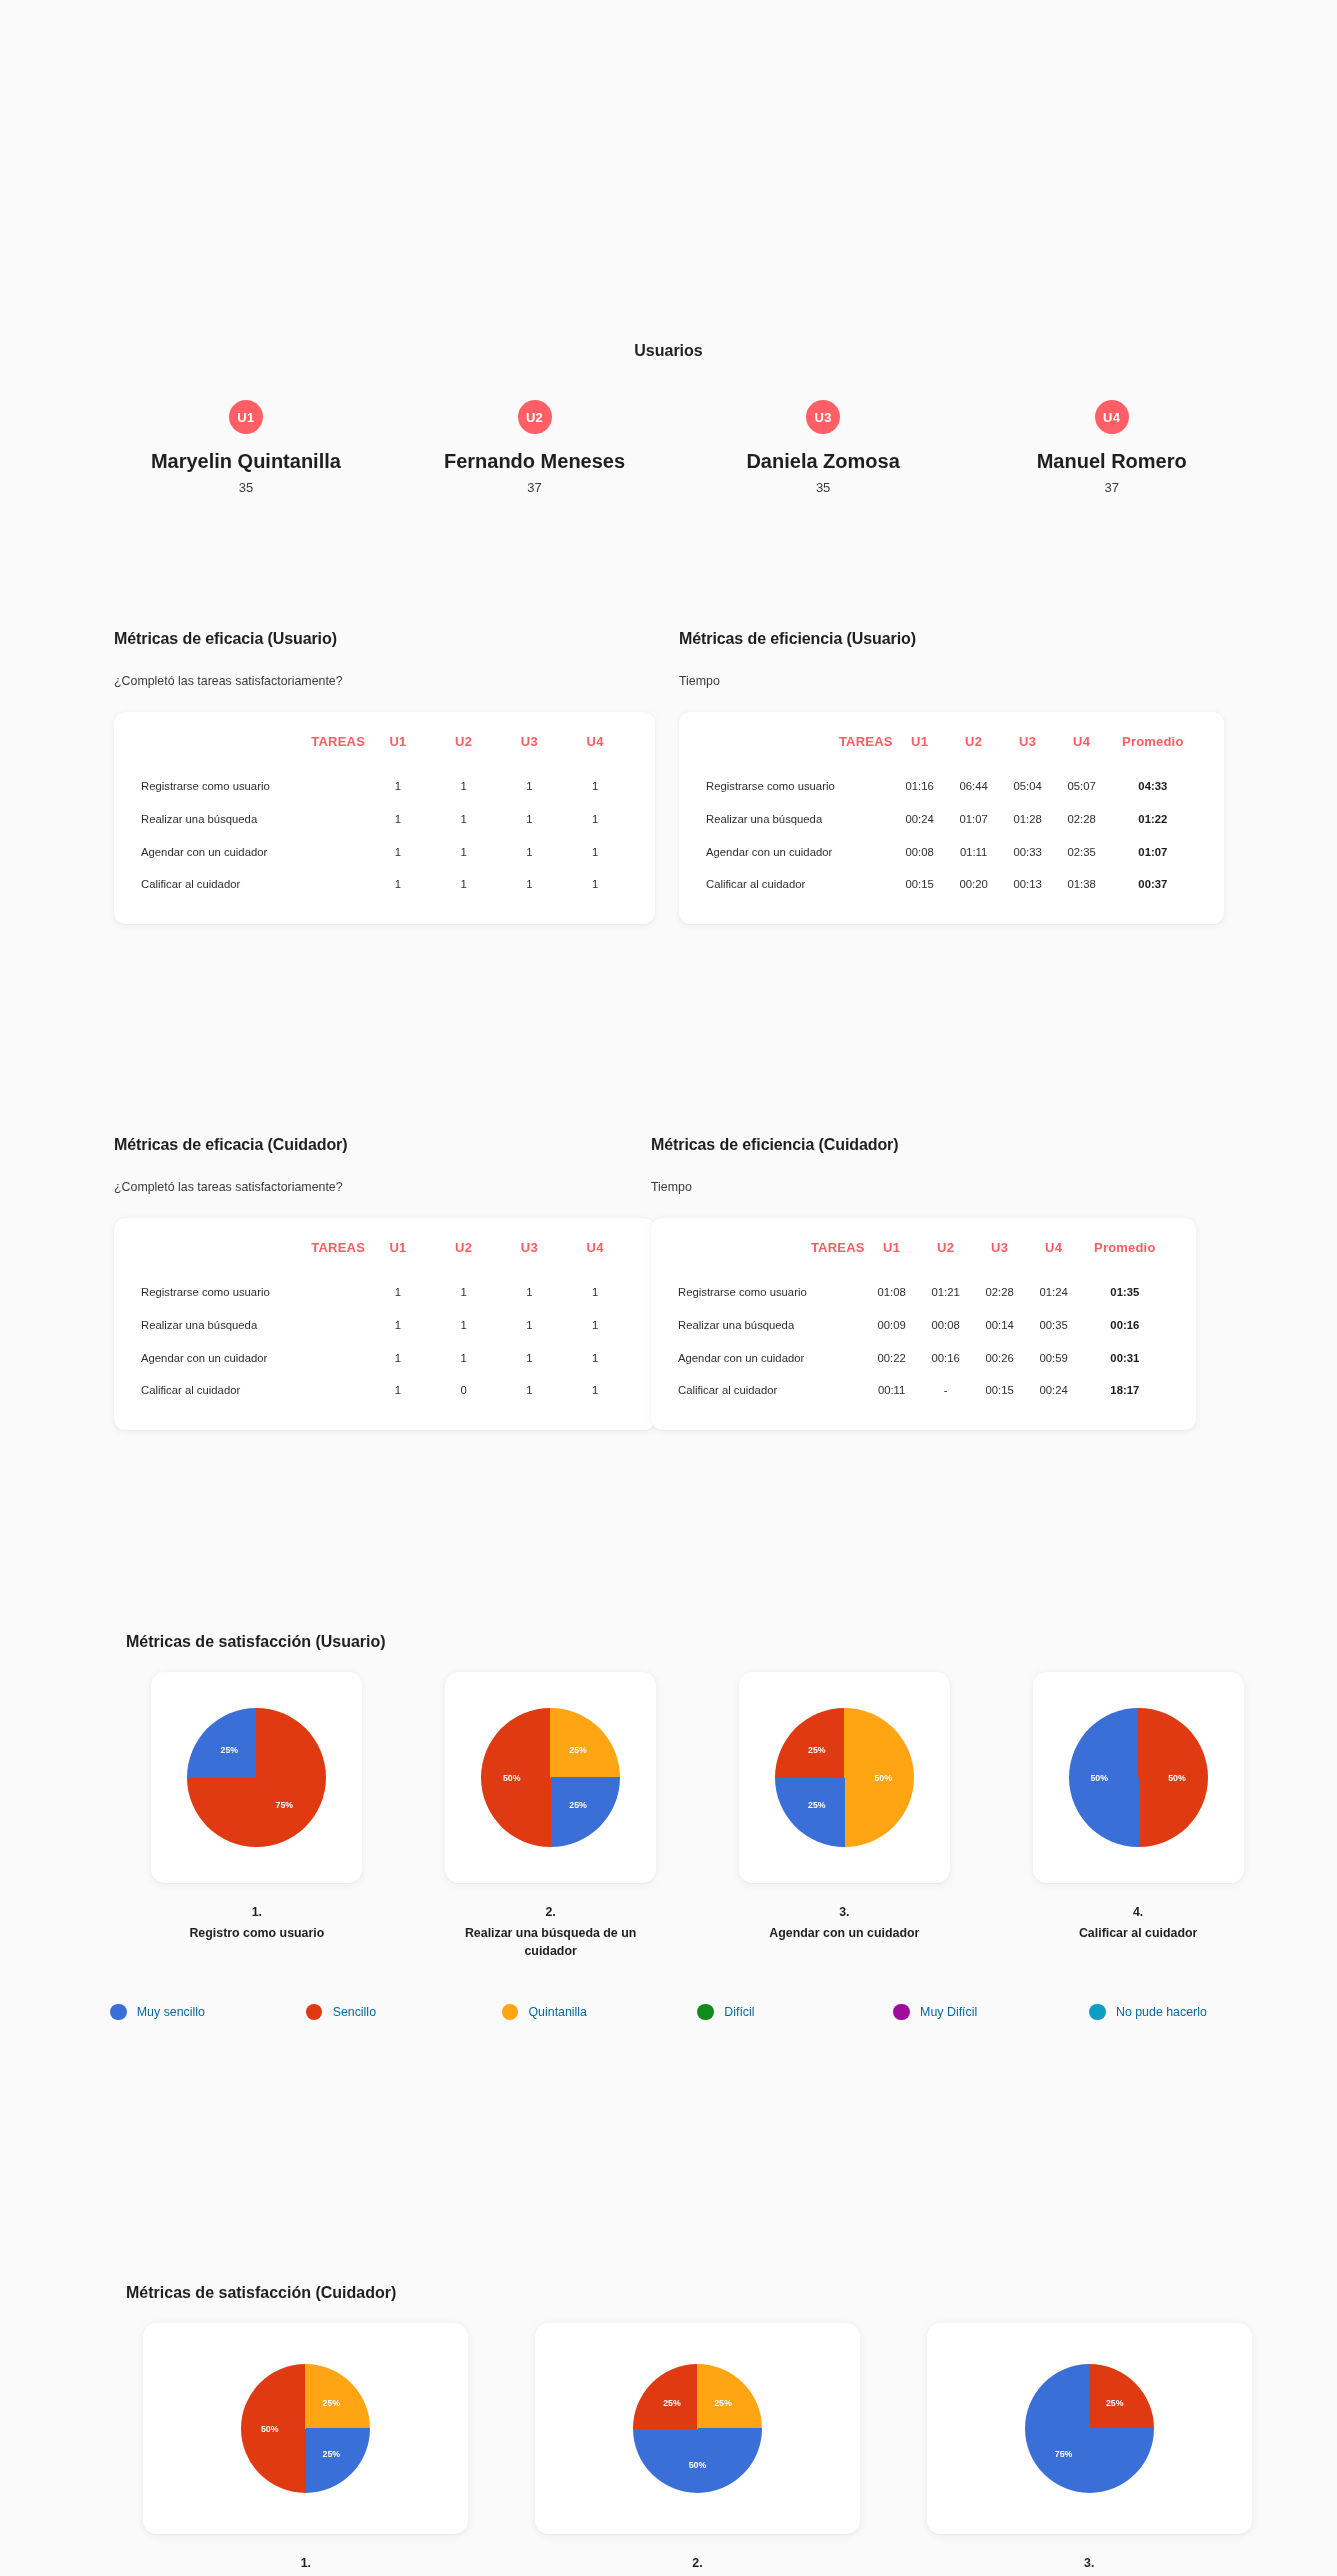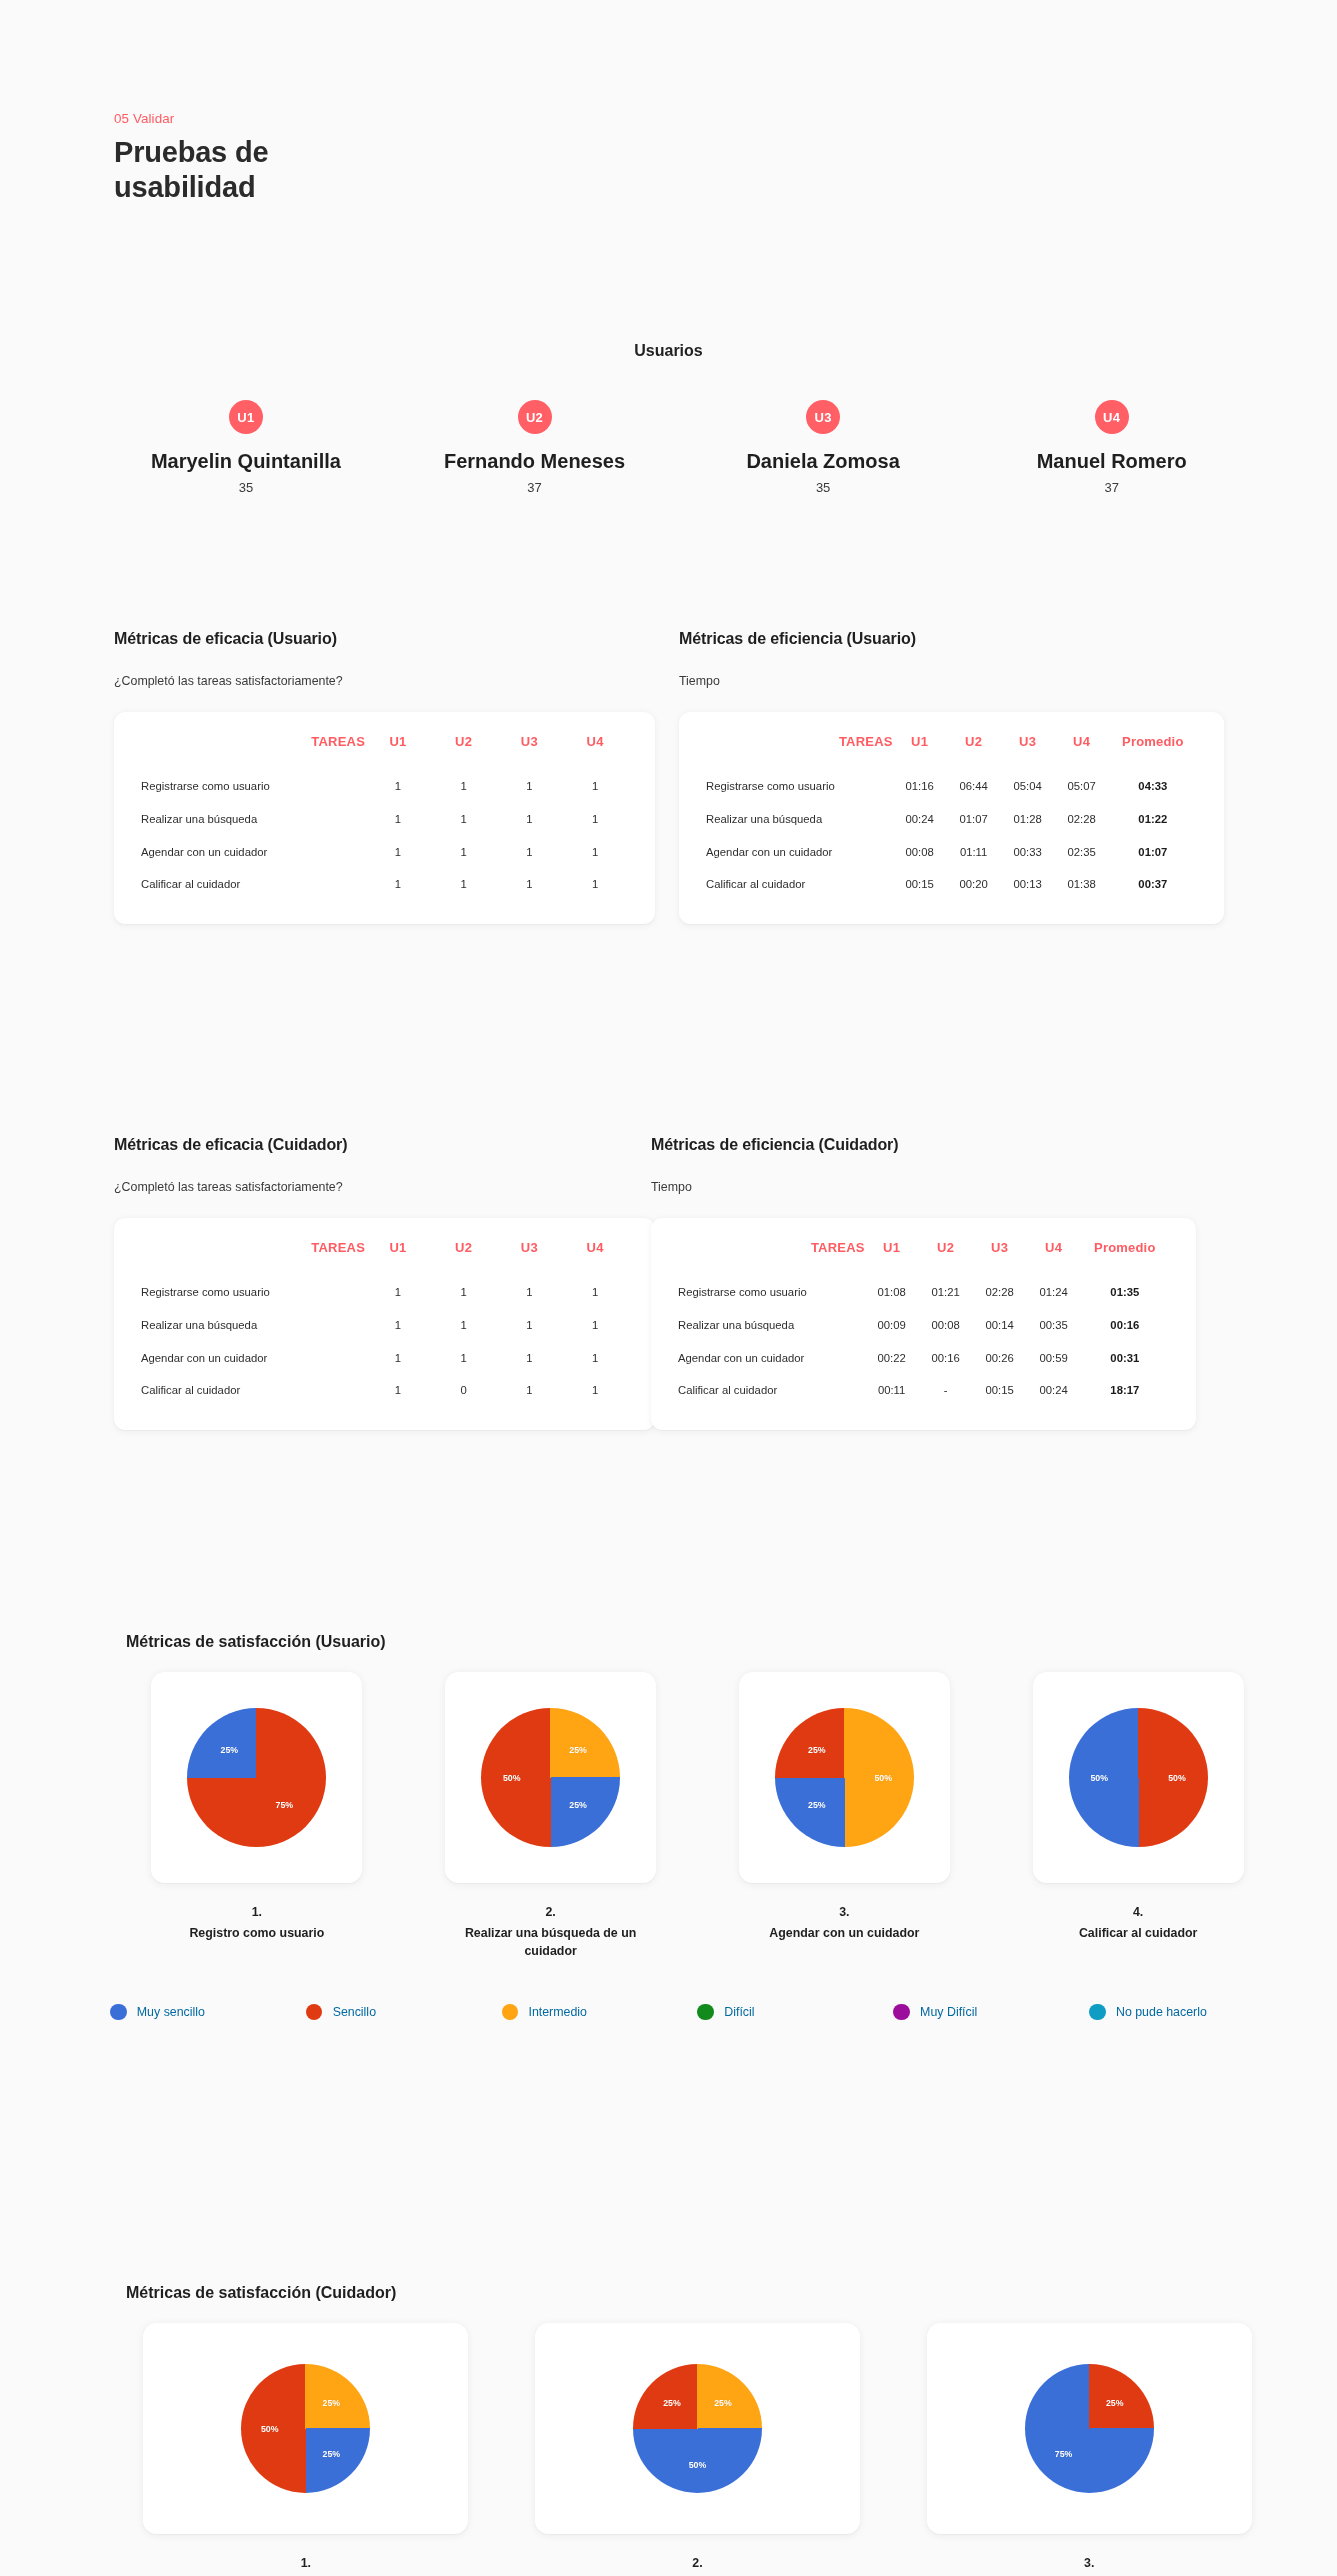--- a/index.html
+++ b/index.html
@@ -112,24 +112,20 @@
   .legend-row { display: flex; width: 1175px; margin-left: 98px; }
   .legend-item { flex: 1; display: flex; align-items: center; gap: 10.3px; }
   .legend-dot { width: 16.5px; height: 16.5px; border-radius: 50%; flex: 0 0 auto; }
   .legend-label { font-size: 12.4px; color: #0369a1; font-weight: 400; }
 </style>
 </head>
 <body>
 
 <div class="page">
 
-  <div class="header">
-    <div class="eyebrow">05 Validar</div>
-    <div class="page-title">Pruebas de usabilidad</div>
-  </div>
 
   <div class="usuarios-wrap">
     <div class="usuarios-title">Usuarios</div>
     <div class="usuarios-row" id="users-row">
         <div class="user-col"><div class="user-badge">U1</div><div class="user-name">Maryelin Quintanilla</div><div class="user-age">35</div></div>
         <div class="user-col"><div class="user-badge">U2</div><div class="user-name">Fernando Meneses</div><div class="user-age">37</div></div>
         <div class="user-col"><div class="user-badge">U3</div><div class="user-name">Daniela Zomosa</div><div class="user-age">35</div></div>
         <div class="user-col"><div class="user-badge">U4</div><div class="user-name">Manuel Romero</div><div class="user-age">37</div></div>
       </div>
   </div>
@@ -424,21 +420,21 @@
         <div class="legend-item">
           <span class="legend-dot" style="background: rgb(58, 111, 216);"></span>
           <span class="legend-label">Muy sencillo</span>
         </div>
         <div class="legend-item">
           <span class="legend-dot" style="background: rgb(224, 58, 18);"></span>
           <span class="legend-label">Sencillo</span>
         </div>
         <div class="legend-item">
           <span class="legend-dot" style="background: rgb(255, 164, 18);"></span>
-          <span class="legend-label">Intermedio</span>
+          <span class="legend-label">Quintanilla</span>
         </div>
         <div class="legend-item">
           <span class="legend-dot" style="background: rgb(19, 138, 28);"></span>
           <span class="legend-label">Difícil</span>
         </div>
         <div class="legend-item">
           <span class="legend-dot" style="background: rgb(156, 13, 156);"></span>
           <span class="legend-label">Muy Difícil</span>
         </div>
         <div class="legend-item">

